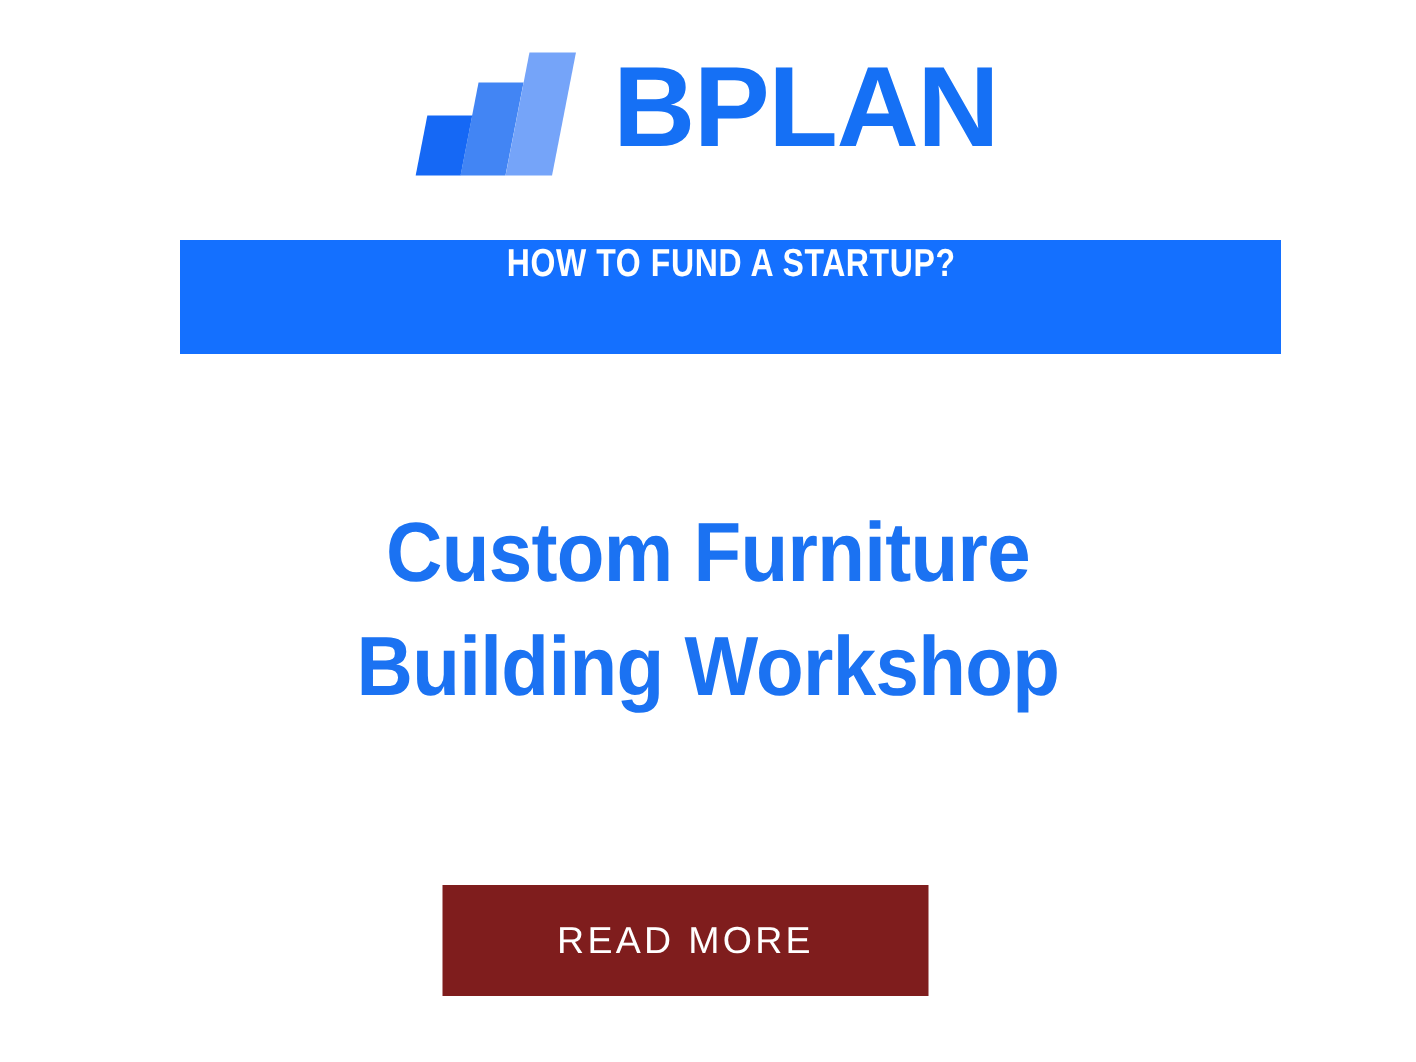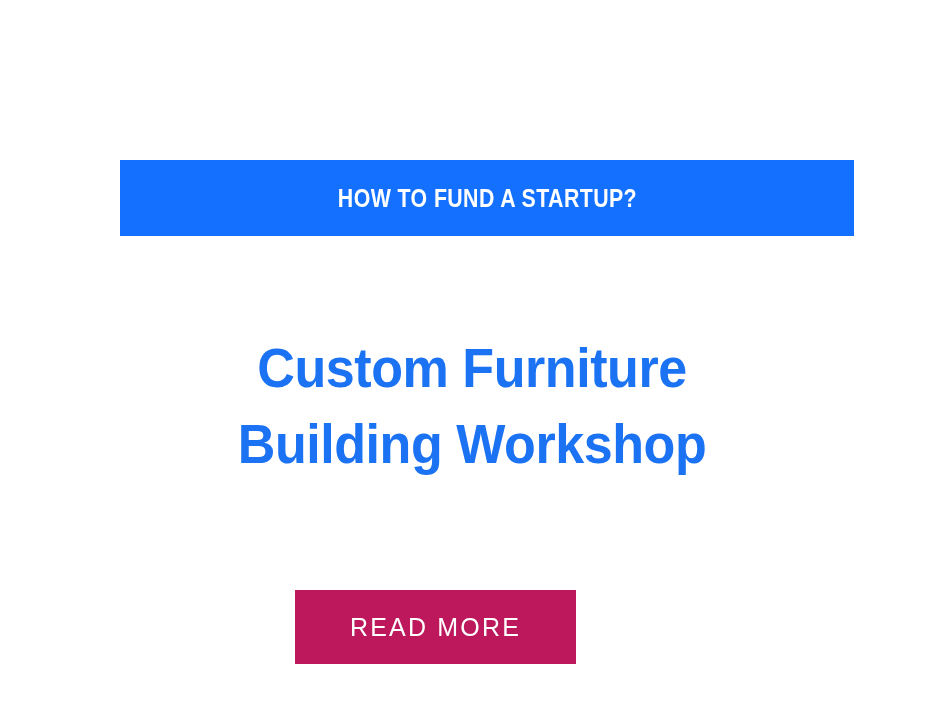--- a/index.html
+++ b/index.html
@@ -82,21 +82,21 @@
 
   
   .banner {
     position: absolute;
     left: 120px;
     top: 160px;
     width: 734px;
     height: 76px;
     background: #1470ff;
     display: flex;
-    align-items: center;
+    align-items: flex-start;
     justify-content: center;
   }
   .banner-text {
     color: #ffffff;
     font-family: "Liberation Sans", sans-serif;
     font-size: 26px;
     font-weight: bold;
     letter-spacing: 0.5px;
     text-transform: uppercase;
     transform: scaleX(0.82);
@@ -123,23 +123,23 @@
     transform: scaleX(0.93);
     transform-origin: center;
     white-space: nowrap;
   }
 
   
   .read-more {
     position: absolute;
     left: 295px;
     top: 590px;
-    width: 281px;
+    width: 324px;
     height: 74px;
-    background: #be185d;
+    background: #7f1d1d;
     border: 0;
     padding: 0;
     margin: 0;
     display: flex;
     align-items: center;
     justify-content: center;
     cursor: pointer;
   }
   .read-more-label {
     color: #ffffff;
@@ -149,20 +149,28 @@
     letter-spacing: 2.2px;
     text-transform: uppercase;
     white-space: nowrap;
   }
 </style>
 </head>
 <body>
 
 <div class="card">
 
+  <div class="logo-row">
+    <div class="logo-mark">
+      <div class="bar bar-1"></div>
+      <div class="bar bar-2"></div>
+      <div class="bar bar-3"></div>
+    </div>
+    <div class="logo-word">BPLAN</div>
+  </div>
 
   <div class="banner">
     <div class="banner-text">How to Fund a Startup?</div>
   </div>
 
   <div class="headline">
     <span class="line">Custom Furniture</span>
     <span class="line">Building Workshop</span>
   </div>
 

